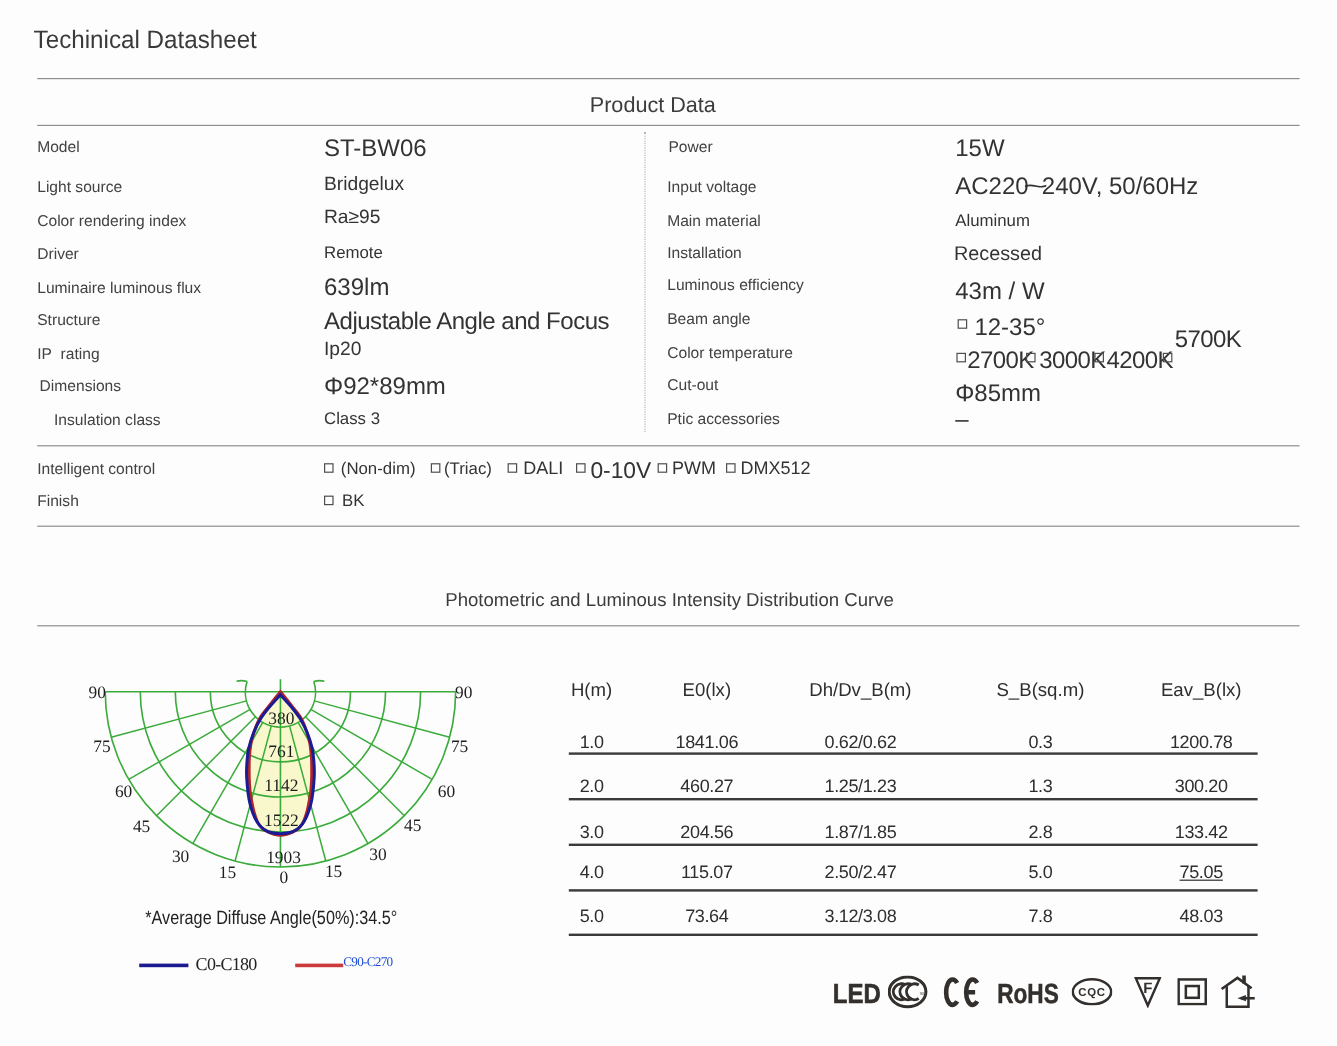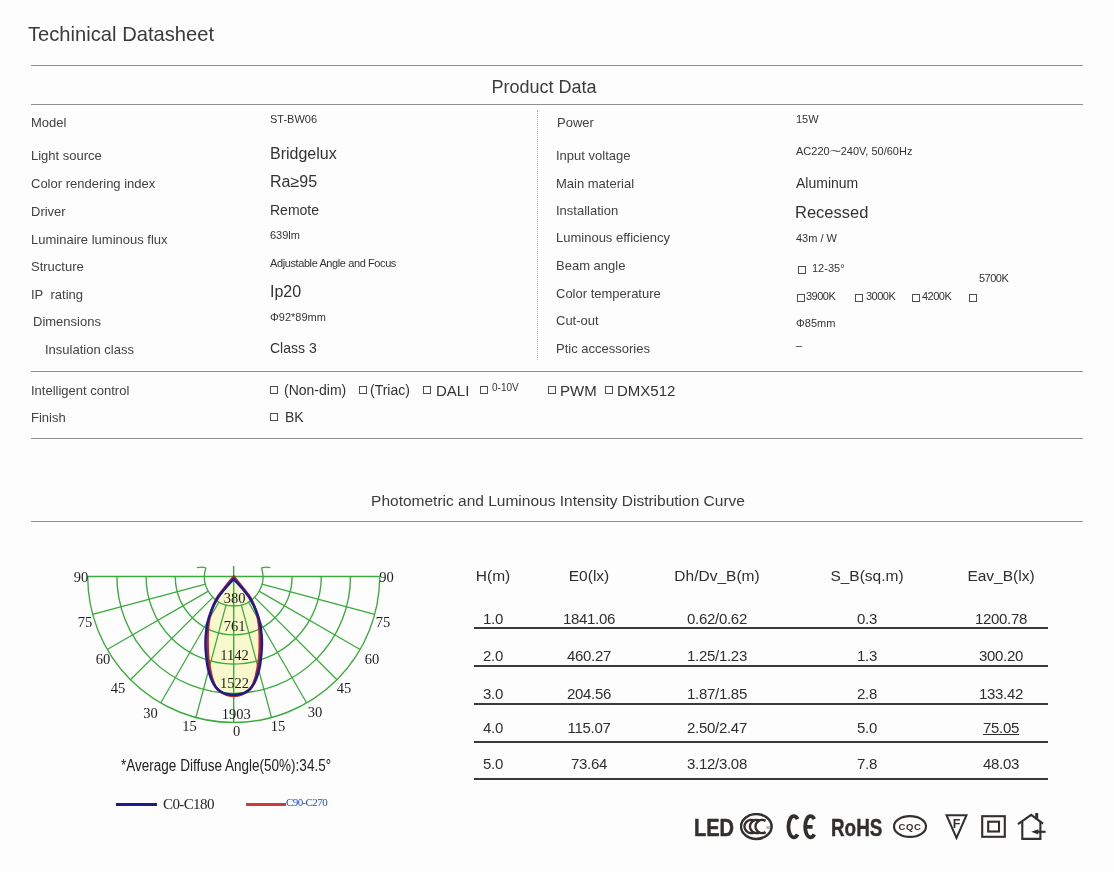--- a/index.html
+++ b/index.html
@@ -1,21 +1,21 @@
 <!DOCTYPE html>
 <html><head>
 <meta charset="utf-8">
 <style>
 html,body{margin:0;padding:0;}
 body{width:1114px;height:872px;background:#fdfdfd;font-family:"Liberation Sans",sans-serif;color:#3b3b3b;position:relative;overflow:hidden;}
 .abs{position:absolute;white-space:nowrap;}
 .cx{transform:translateX(-50%);}
 .hline{position:absolute;left:31px;width:1052px;height:1px;background:#8f8f8f;}
 .lbl{font-size:13px;color:#424242;}
-.val{font-size:11px;color:#333;}
+.val{font-size:20px;color:#333;}
 .cb{display:inline-block;width:5.5px;height:5.5px;border:1px solid #4e4e4e;vertical-align:1px;margin-right:4px;}
 .serif{font-family:"Liberation Serif",serif;}
 .dth{font-size:15.5px;color:#2e2e2e;}
 .dtc{font-size:15px;color:#2e2e2e;letter-spacing:-0.3px;}
 .dline{position:absolute;left:474px;width:574px;height:1.5px;background:#3a3a3a;}
 .ct{letter-spacing:-0.5px;}
 </style>
 </head>
 <body>
 
@@ -53,42 +53,42 @@
 <div class="abs val" style="left:796px;top:175px;font-size:14px;">Aluminum</div>
 <div class="abs lbl" style="left:556px;top:203px;">Installation</div>
 <div class="abs val" style="left:795px;top:203px;font-size:16.5px;">Recessed</div>
 <div class="abs lbl" style="left:556px;top:230px;">Luminous efficiency</div>
 <div class="abs val" style="left:796px;top:232px;">43m / W</div>
 <div class="abs lbl" style="left:556px;top:258px;">Beam angle</div>
 <span class="abs cb" style="left:798px;top:266px;"></span>
 <div class="abs val" style="left:812px;top:262px;">12-35°</div>
 <div class="abs lbl" style="left:556px;top:286px;">Color temperature</div>
 <span class="abs cb" style="left:797px;top:294px;"></span>
-<div class="abs val ct" style="left:806px;top:290px;">3900K</div>
+<div class="abs val ct" style="left:806px;top:290px;">2700K</div>
 <span class="abs cb" style="left:855px;top:294px;"></span>
 <div class="abs val ct" style="left:866px;top:290px;">3000K</div>
 <span class="abs cb" style="left:912px;top:294px;"></span>
 <div class="abs val ct" style="left:922px;top:290px;">4200K</div>
 <span class="abs cb" style="left:969px;top:294px;"></span>
 <div class="abs val ct" style="left:979px;top:272px;text-align:right;">5700K</div>
 <div class="abs lbl" style="left:556px;top:313px;">Cut-out</div>
 <div class="abs val" style="left:796px;top:317px;">Φ85mm</div>
 <div class="abs lbl" style="left:556px;top:341px;">Ptic accessories</div>
 <div class="abs val" style="left:796px;top:339px;">–</div>
 
 <div class="hline" style="top:371px;"></div>
 <div class="abs lbl" style="left:31px;top:383px;">Intelligent control</div>
 <span class="abs cb" style="left:270px;top:386px;"></span>
 <div class="abs val" style="left:284px;top:382px;font-size:14px;">(Non-dim)</div>
 <span class="abs cb" style="left:359px;top:386px;"></span>
 <div class="abs val" style="left:370px;top:382px;font-size:14px;">(Triac)</div>
 <span class="abs cb" style="left:423px;top:386px;"></span>
 <div class="abs val" style="left:436px;top:382px;font-size:15px;">DALI</div>
 <span class="abs cb" style="left:480px;top:386px;"></span>
-<div class="abs val" style="left:492px;top:382px;font-size:10px;">0-10V</div>
+<div class="abs val" style="left:492px;top:382px;font-size:19px;">0-10V</div>
 <span class="abs cb" style="left:548px;top:386px;"></span>
 <div class="abs val" style="left:560px;top:382px;font-size:15px;">PWM</div>
 <span class="abs cb" style="left:605px;top:386px;"></span>
 <div class="abs val" style="left:617px;top:382px;font-size:15px;">DMX512</div>
 <div class="abs lbl" style="left:31px;top:410px;">Finish</div>
 <span class="abs cb" style="left:270px;top:413px;"></span>
 <div class="abs val" style="left:285px;top:409px;font-size:14px;">BK</div>
 <div class="hline" style="top:438px;"></div>
 
 <div class="abs cx" style="left:558px;top:492px;font-size:15.5px;color:#3c3c3c;">Photometric and Luminous Intensity Distribution Curve</div>

